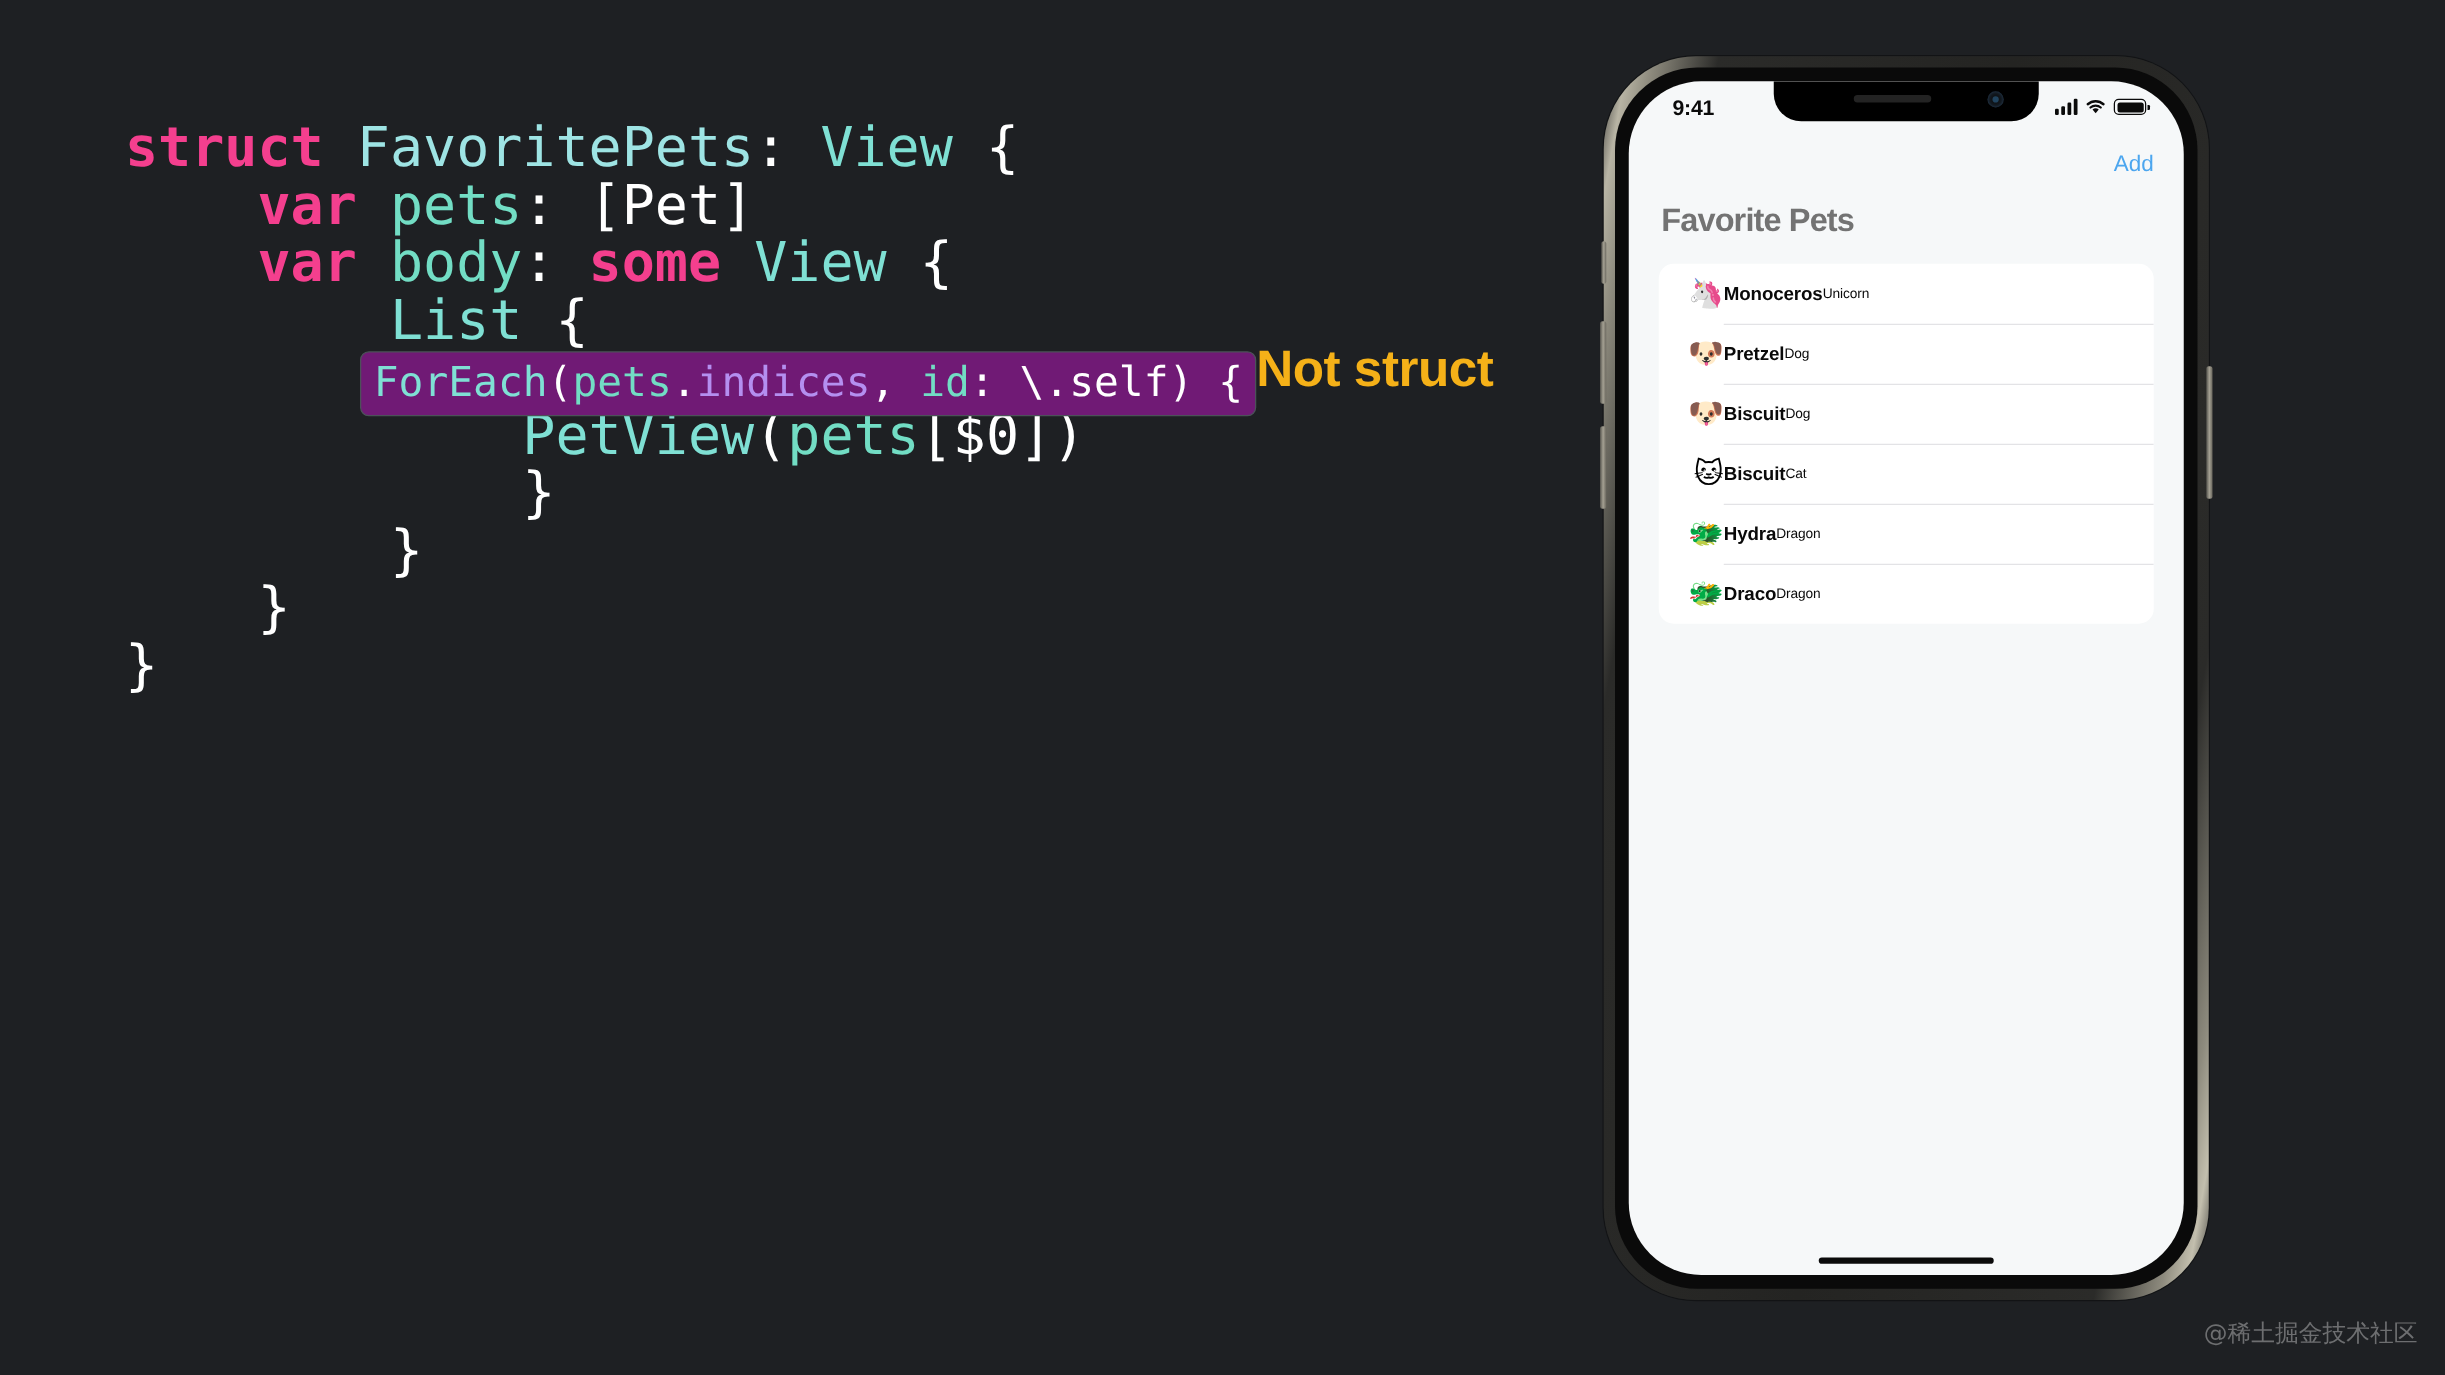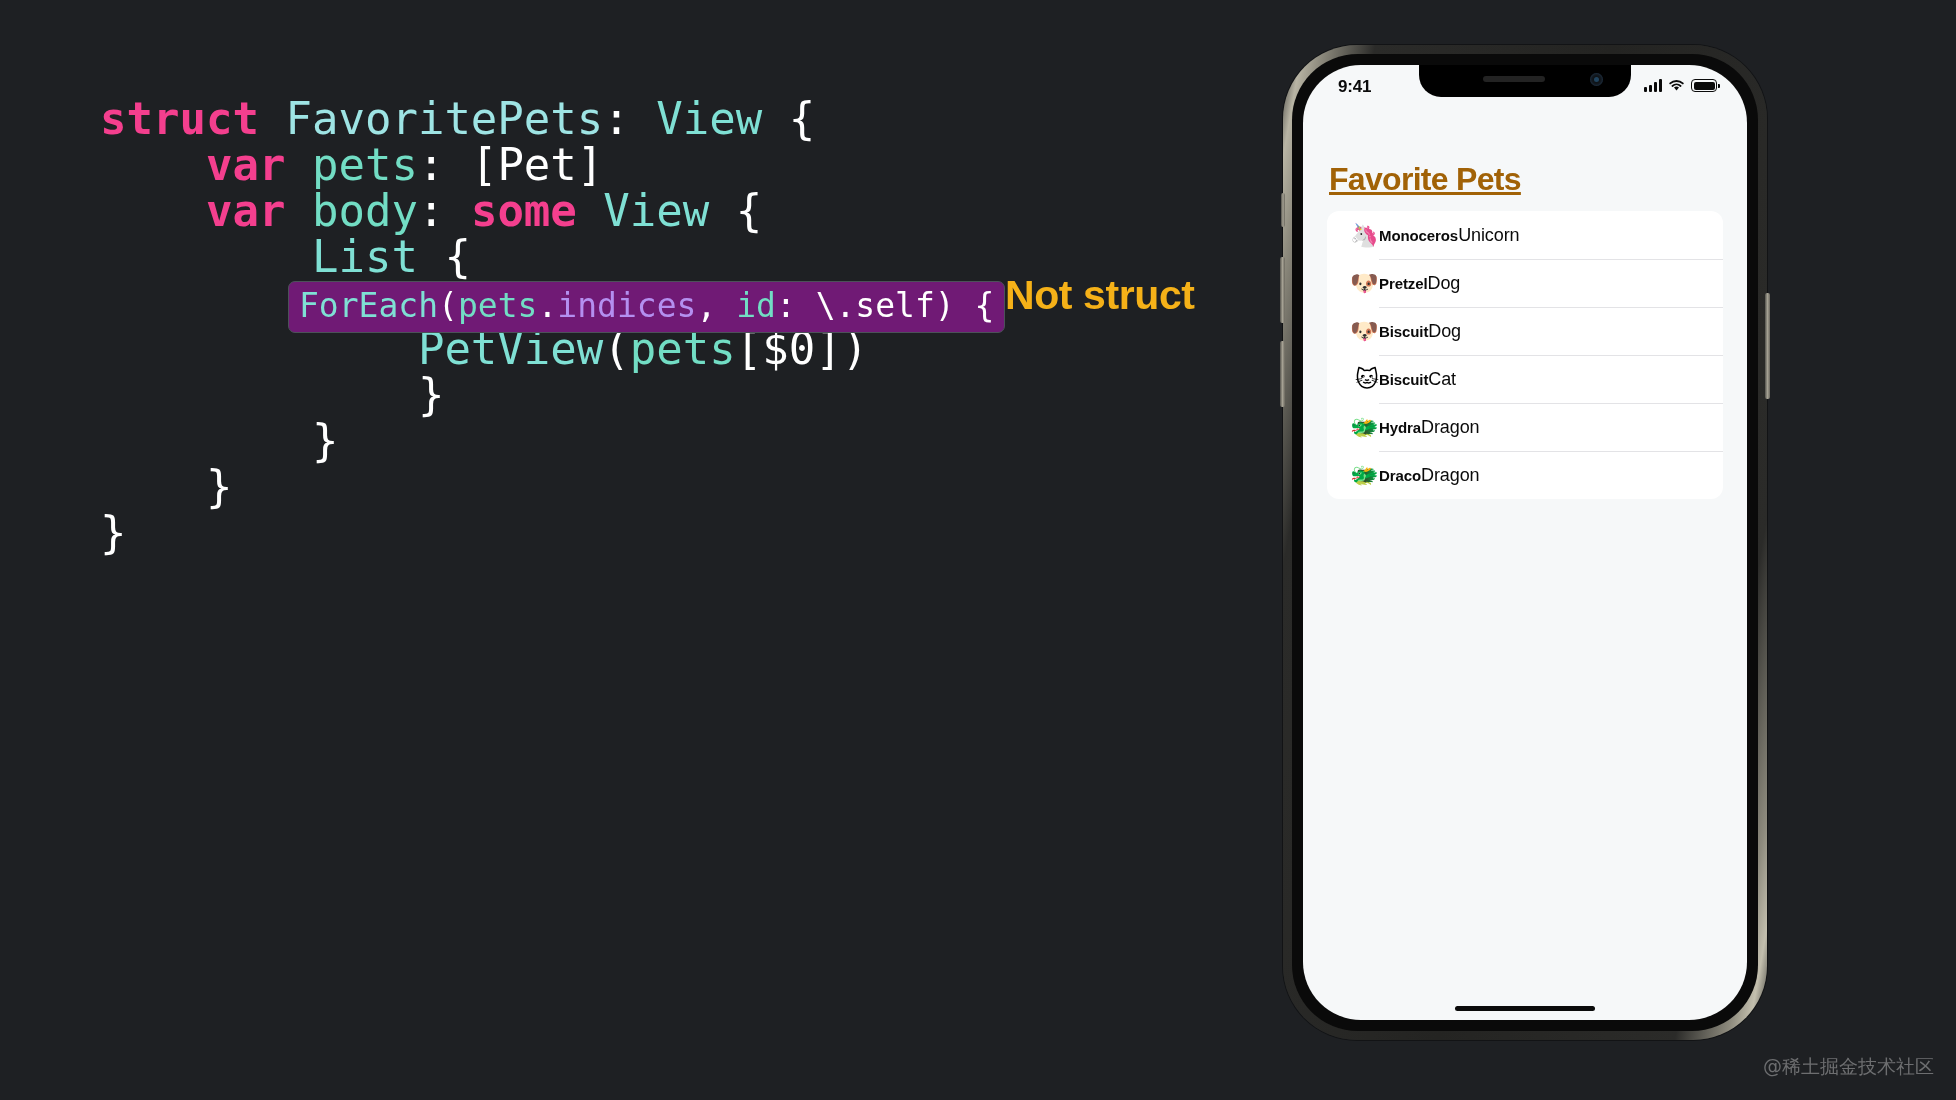--- a/index.html
+++ b/index.html
@@ -233,25 +233,24 @@
   #add-button {
     font-size: 18px;
     color: #4ca6ef;
     cursor: pointer;
   }
 
   #large-title {
     position: absolute;
     left: 26px;
     top: 96px;
-    font-size: 32px;
+    font-size: 26px;
     font-weight: bold;
-    color: #a16207;
+    color: #737373;
     letter-spacing: -0.7px;
-    text-decoration: underline;
   }
 
   
   #pet-list {
     position: absolute;
     left: 24px;
     top: 146px;
     width: 396px;
     background: #ffffff;
     border-radius: 12px;
@@ -279,21 +278,21 @@
   }
   .pet-text { display: flex; flex-direction: row; justify-content: center; }
   .pet-name {
     font-size: 15px;
     font-weight: bold;
     color: #0a0a0a;
     line-height: 19px;
     letter-spacing: -0.1px;
   }
   .pet-kind {
-    font-size: 18px;
+    font-size: 11px;
     color: #0a0a0a;
     line-height: 19px;
     letter-spacing: -0.1px;
   }
 
   #home-indicator {
     position: absolute;
     left: 50%;
     transform: translateX(-50%);
     bottom: 9px;
@@ -356,20 +355,23 @@
           <path d="M8.5 11.6 L11 8.6 A3.9 3.9 0 0 0 6 8.6 Z" fill="#0b0b0b"></path>
           <path d="M2.2 4.4 A9.4 9.4 0 0 1 14.8 4.4" stroke="#0b0b0b" stroke-width="1.9" fill="none" stroke-linecap="round"></path>
           <path d="M4.4 7.0 A6.1 6.1 0 0 1 12.6 7.0" stroke="#0b0b0b" stroke-width="1.8" fill="none" stroke-linecap="round"></path>
         </svg>
         <div id="battery-icon">
           <div id="battery-fill"></div>
         </div>
       </div>
     </div>
 
+    <div id="nav-bar">
+      <div id="add-button">Add</div>
+    </div>
 
     <div id="large-title">Favorite Pets</div>
 
     <div id="pet-list">
         <div class="pet-row">
           <div class="pet-emoji">🦄</div>
           <div class="pet-text">
             <div class="pet-name">Monoceros</div>
             <div class="pet-kind">Unicorn</div>
           </div>

